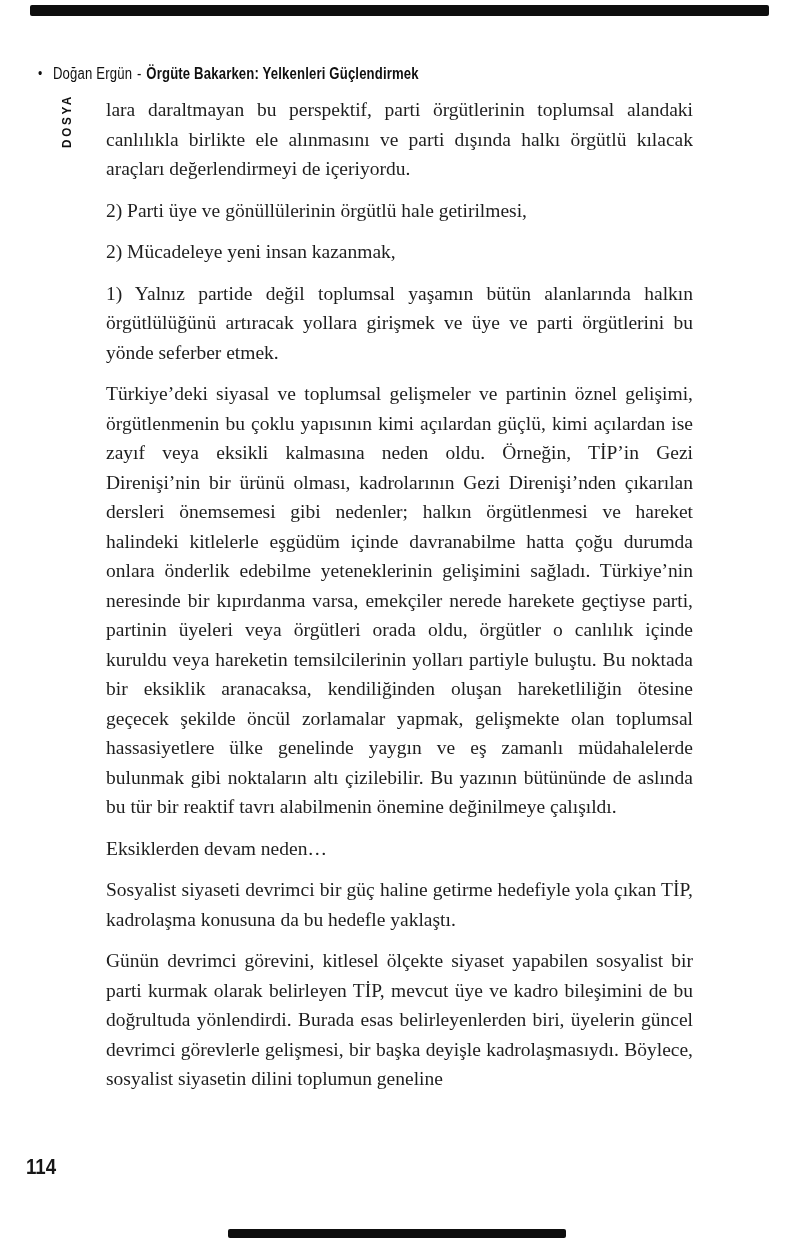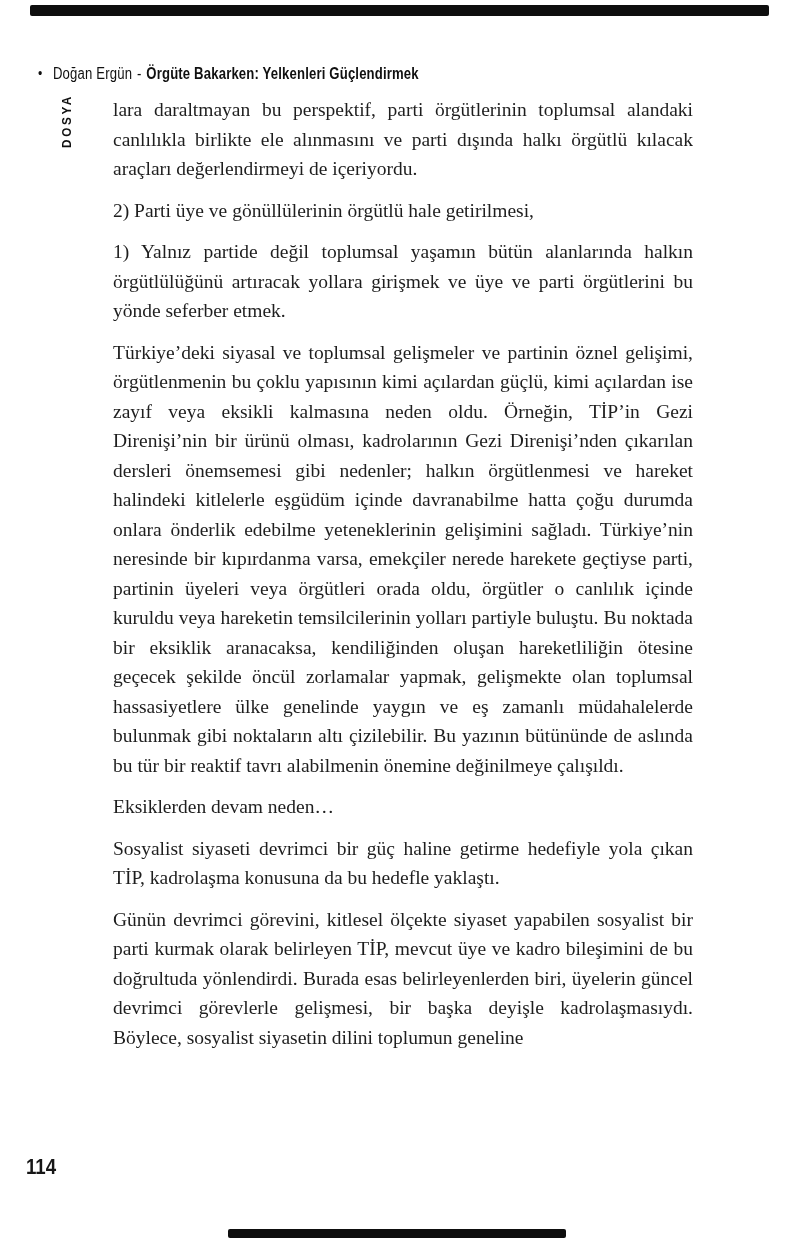--- a/index.html
+++ b/index.html
@@ -75,21 +75,21 @@
   .content {
     position: absolute;
     left: 106px; top: 95px;
     width: 587px;
     color: #1e1e1e;
     font-size: 19.5px;
     line-height: 29.5px;
     text-align: justify;
     text-justify: inter-word;
   }
-  .content p { margin: 0 0 12px 7px; }
+  .content p { margin: 0 0 12px 0; }
 
   
   .page-number {
     position: absolute;
     left: 26px; top: 1155px;
     font-family: "Liberation Sans", sans-serif;
     font-weight: 700;
     font-size: 22px;
     line-height: 24px;
     color: #161616;
@@ -109,20 +109,21 @@
     <span class="author">Doğan Ergün</span>
     <span class="dash">-</span>
     <span class="title">Örgüte Bakarken: Yelkenleri Güçlendirmek</span>
   </div>
 
   <div class="section-label">DOSYA</div>
 
   <div class="content">
     <p>lara daraltmayan bu perspektif, parti örgütlerinin toplumsal alandaki canlılıkla birlikte ele alınmasını ve parti dışında halkı örgütlü kılacak araçları değerlendirmeyi de içeriyordu.</p>
     <p>2) Parti üye ve gönüllülerinin örgütlü hale getirilmesi,</p>
+    <p>2) Mücadeleye yeni insan kazanmak,</p>
     <p>1) Yalnız partide değil toplumsal yaşamın bütün alanlarında halkın örgütlülüğünü artıracak yollara girişmek ve üye ve parti örgütlerini bu yönde seferber etmek.</p>
     <p>Türkiye’deki siyasal ve toplumsal gelişmeler ve partinin öznel gelişimi, örgütlenmenin bu çoklu yapısının kimi açılardan güçlü, kimi açılardan ise zayıf veya eksikli kalmasına neden oldu. Örneğin, TİP’in Gezi Direnişi’nin bir ürünü olması, kadrolarının Gezi Direnişi’nden çıkarılan dersleri önemsemesi gibi nedenler; halkın örgütlenmesi ve hareket halindeki kitlelerle eşgüdüm içinde davranabilme hatta çoğu durumda onlara önderlik edebilme yeteneklerinin gelişimini sağladı. Türkiye’nin neresinde bir kıpırdanma varsa, emekçiler nerede harekete geçtiyse parti, partinin üyeleri veya örgütleri orada oldu, örgütler o canlılık içinde kuruldu veya hareketin temsilcilerinin yolları partiyle buluştu. Bu noktada bir eksiklik aranacaksa, kendiliğinden oluşan hareketliliğin ötesine geçecek şekilde öncül zorlamalar yapmak, gelişmekte olan toplumsal hassasiyetlere ülke genelinde yaygın ve eş zamanlı müdahalelerde bulunmak gibi noktaların altı çizilebilir. Bu yazının bütününde de aslında bu tür bir reaktif tavrı alabilmenin önemine değinilmeye çalışıldı.</p>
     <p>Eksiklerden devam neden…</p>
     <p>Sosyalist siyaseti devrimci bir güç haline getirme hedefiyle yola çıkan TİP, kadrolaşma konusuna da bu hedefle yaklaştı.</p>
     <p>Günün devrimci görevini, kitlesel ölçekte siyaset yapabilen sosyalist bir parti kurmak olarak belirleyen TİP, mevcut üye ve kadro bileşimini de bu doğrultuda yönlendirdi. Burada esas belirleyenlerden biri, üyelerin güncel devrimci görevlerle gelişmesi, bir başka deyişle kadrolaşmasıydı. Böylece, sosyalist siyasetin dilini toplumun geneline</p>
   </div>
 
   <div class="page-number">114</div>
 
   <div class="edge-bar-bottom"></div>

